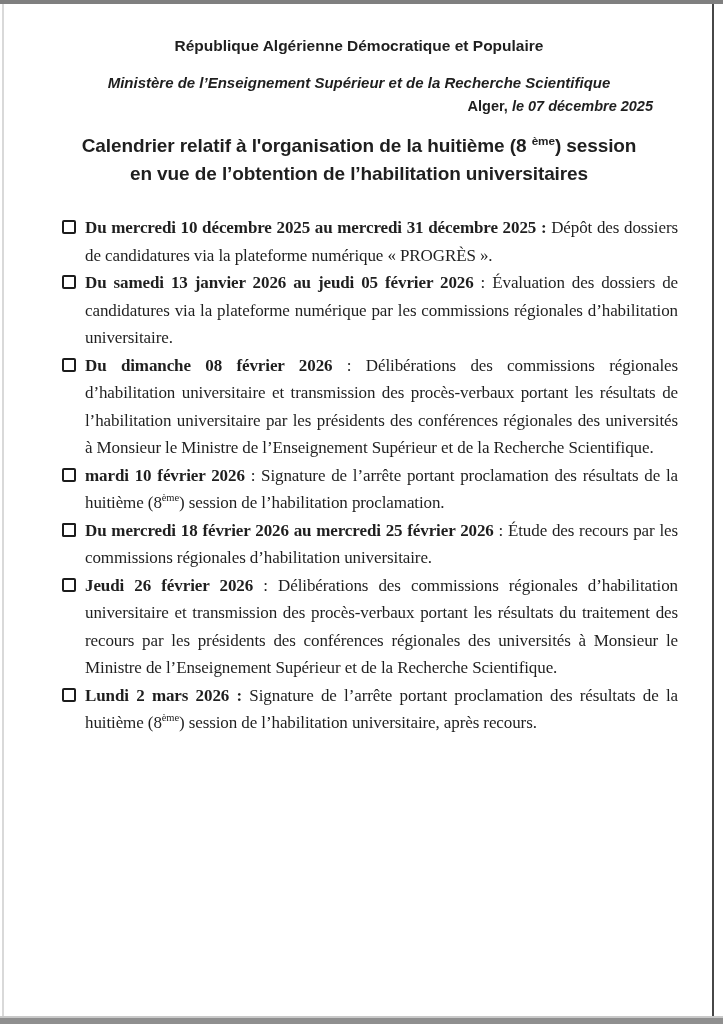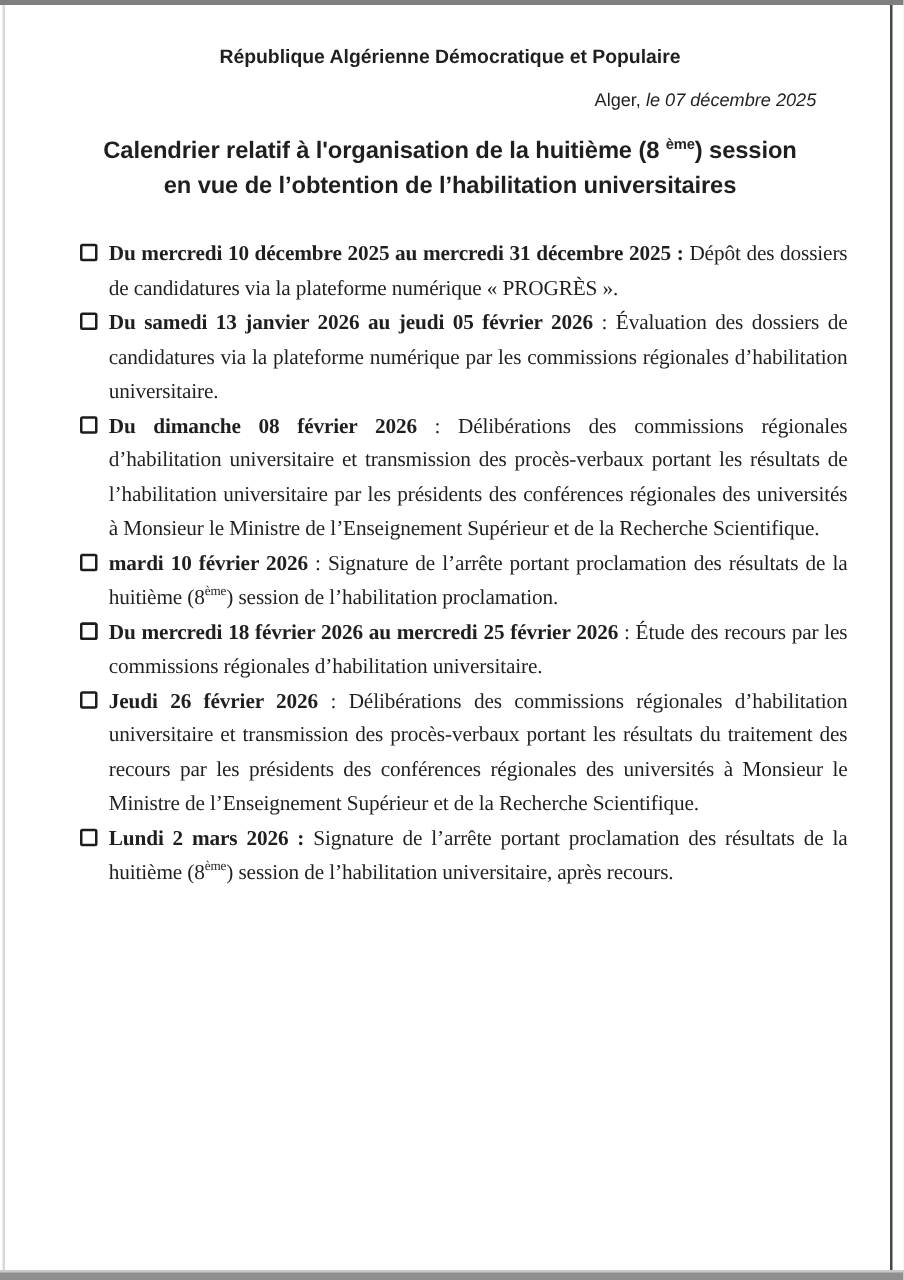--- a/index.html
+++ b/index.html
@@ -12,26 +12,26 @@
     overflow: hidden;
     font-family: "Liberation Sans", sans-serif;
     color: #1f1f1f;
   }
   
   .edge-top    { position: absolute; top: 0; left: 0; right: 0; height: 4px; background: #7f7f7f; }
   .edge-bottom { position: absolute; bottom: 0; left: 0; right: 0; height: 6px; background: #8f8f8f; border-top: 2px solid #c9c9c9; }
   .edge-line-right { position: absolute; top: 4px; bottom: 8px; right: 9px; width: 2px; background: #474747; }
   .edge-line-left  { position: absolute; top: 4px; bottom: 8px; left: 2px; width: 2px; background: #d9d9d9; }
 
-  .content { position: absolute; top: 0; left: 0; right: 0; padding: 36px 45px 0 42px; box-sizing: border-box; }
+  .content { position: absolute; top: 0; left: 17px; right: 0; padding: 36px 45px 0 23px; box-sizing: border-box; }
 
   .country   { text-align: center; font-weight: 700; font-size: 15.5px; line-height: 19px; }
   .ministry  { text-align: center; font-weight: 700; font-style: italic; font-size: 15px; line-height: 19px; margin-top: 18px; }
   .direction { text-align: left;   font-weight: 700; font-style: italic; font-size: 15px; line-height: 19px; margin-top: 15px; }
-  .dateline  { text-align: right;  font-weight: 400; font-size: 14.5px; line-height: 19px; margin-top: 17px; padding-right: 25px; }
+  .dateline  { text-align: right;  font-weight: 700; font-size: 14.5px; line-height: 19px; margin-top: 5px; padding-right: 25px; }
   .dateline .date { font-style: italic; }
 
   .title { text-align: center; font-weight: 700; font-size: 19px; line-height: 28px; margin-top: 16px; letter-spacing: -0.1px; }
   .title sup { font-size: 0.62em; }
 
   .list { margin: 26px 0 0 22px; font-family: Liberation Serif, serif; }
   .item {
     position: relative;
     padding-left: 23px;
     font-size: 17px;
@@ -56,20 +56,21 @@
 <body>
 
 <div class="page">
   <div class="edge-top"></div>
   <div class="edge-bottom"></div>
   <div class="edge-line-right"></div>
   <div class="edge-line-left"></div>
 
   <div class="content">
     <div class="country">République Algérienne Démocratique et Populaire</div>
+    <div class="ministry">Ministère de l’Enseignement Supérieur et de la Recherche Scientifique</div>
     <div class="dateline"><span class="place">Alger,</span><span class="date"> le 07 décembre 2025</span></div>
 
     <div class="title">
       <div class="title-line"><span>Calendrier relatif à l'organisation de la huitième (8 </span><sup>ème</sup><span>) session</span></div>
       <div class="title-line">en vue de l’obtention de l’habilitation universitaires</div>
     </div>
 
     <div class="list">
         <div class="item"><span class="bullet"></span><span><span class="b">Du mercredi 10 décembre 2025 au mercredi 31 décembre 2025 : </span><span>Dépôt des dossiers de candidatures via la plateforme numérique « PROGRÈS ».</span></span></div>
         <div class="item"><span class="bullet"></span><span><span class="b">Du samedi 13 janvier 2026 au jeudi 05 février 2026</span><span> : Évaluation des dossiers de candidatures via la plateforme numérique par les commissions régionales d’habilitation universitaire.</span></span></div>

